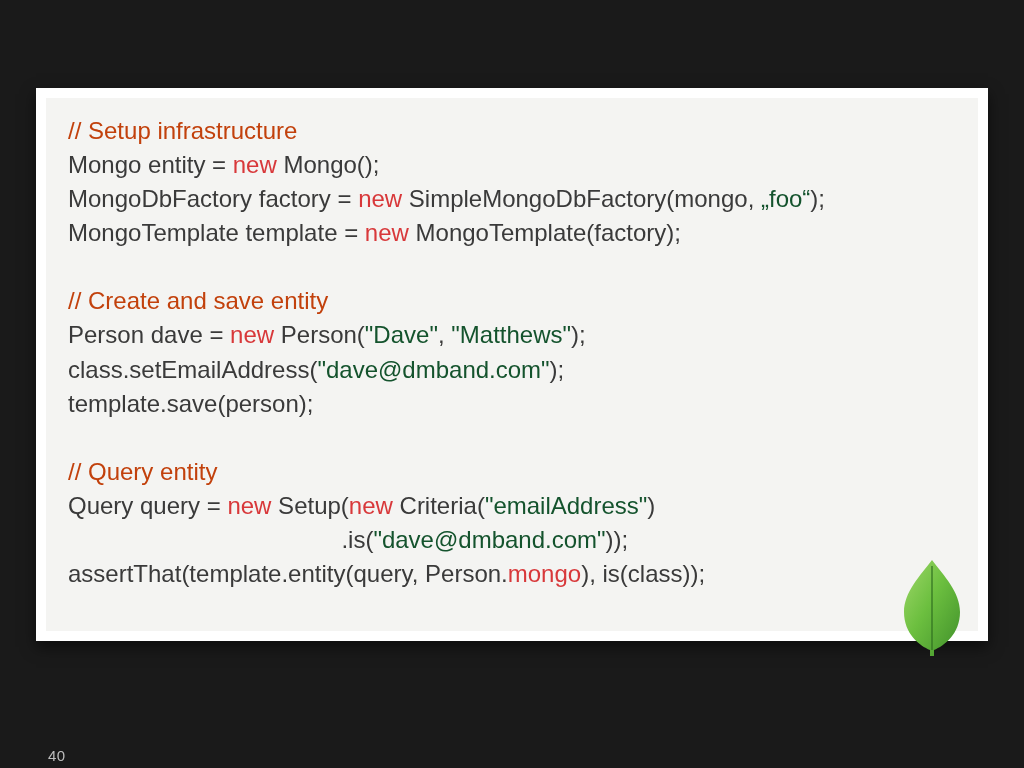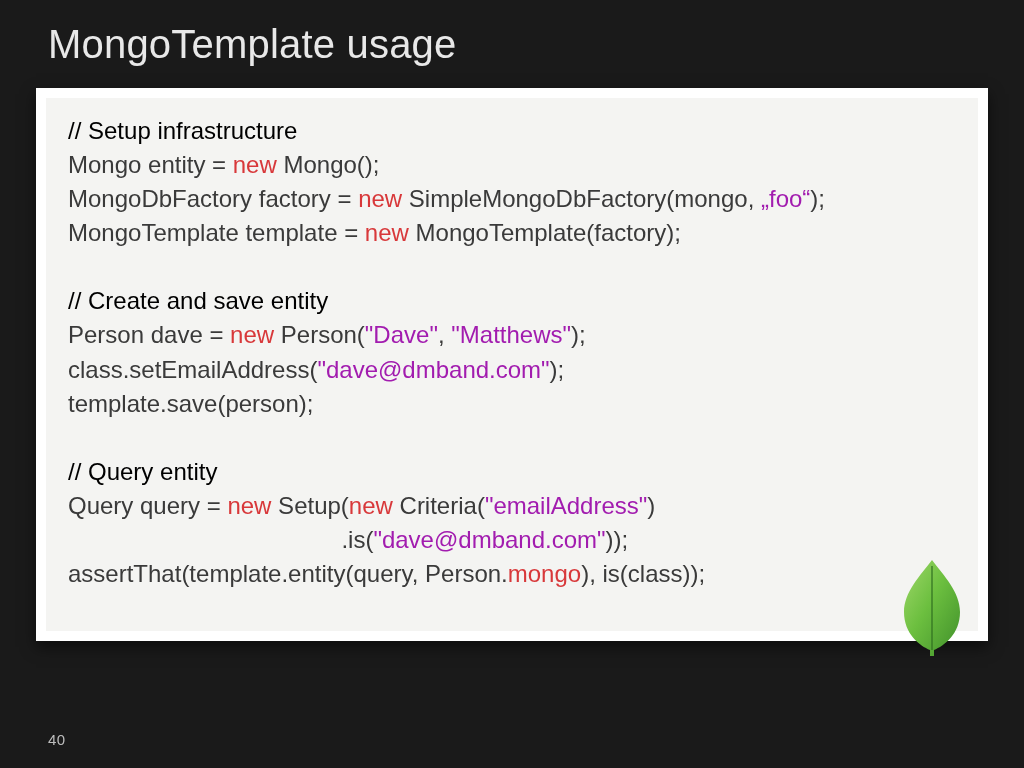--- a/index.html
+++ b/index.html
@@ -32,45 +32,44 @@
     padding: 16px 22px 40px 22px;
   }
   .code {
     font-family: "Helvetica Neue", Arial, sans-serif;
     font-size: 24px;
     line-height: 1.42;
     color: #3a3a3a;
     font-weight: 400;
     white-space: pre;
   }
-  .c-comment { color: #000000; margin-top: 18px; }
+  .c-comment { color: #c2410c; margin-top: 18px; }
   .c-keyword { color: #d8383a; }
-  .c-string  { color: #a21caf; }
+  .c-string  { color: #14532d; }
   .page-num {
     position: absolute;
     left: 48px;
-    bottom: 20px;
+    bottom: 4px;
     color: #bdbdbd;
     font-size: 15px;
     letter-spacing: 0.5px;
   }
   .leaf {
     position: absolute;
     right: 60px;
     bottom: 110px;
     width: 64px;
     height: 100px;
   }
 </style>
 </head>
 <body>
 
 <div class="slide">
 
-  <h1 class="title">MongoTemplate usage</h1>
 
   <div class="code-panel">
     <div class="code"><span class="c-comment">// Setup infrastructure</span>
 <span>Mongo entity = </span><span class="c-keyword">new</span><span> Mongo();</span>
 <span>MongoDbFactory factory = </span><span class="c-keyword">new</span><span> SimpleMongoDbFactory(mongo, </span><span class="c-string">„foo“</span><span>);</span>
 <span>MongoTemplate template = </span><span class="c-keyword">new</span><span> MongoTemplate(factory);</span>
 
 <span class="c-comment">// Create and save entity</span>
 <span>Person dave = </span><span class="c-keyword">new</span><span> Person(</span><span class="c-string">"Dave"</span><span>, </span><span class="c-string">"Matthews"</span><span>);</span>
 <span>class.setEmailAddress(</span><span class="c-string">"dave@dmband.com"</span><span>);</span>

